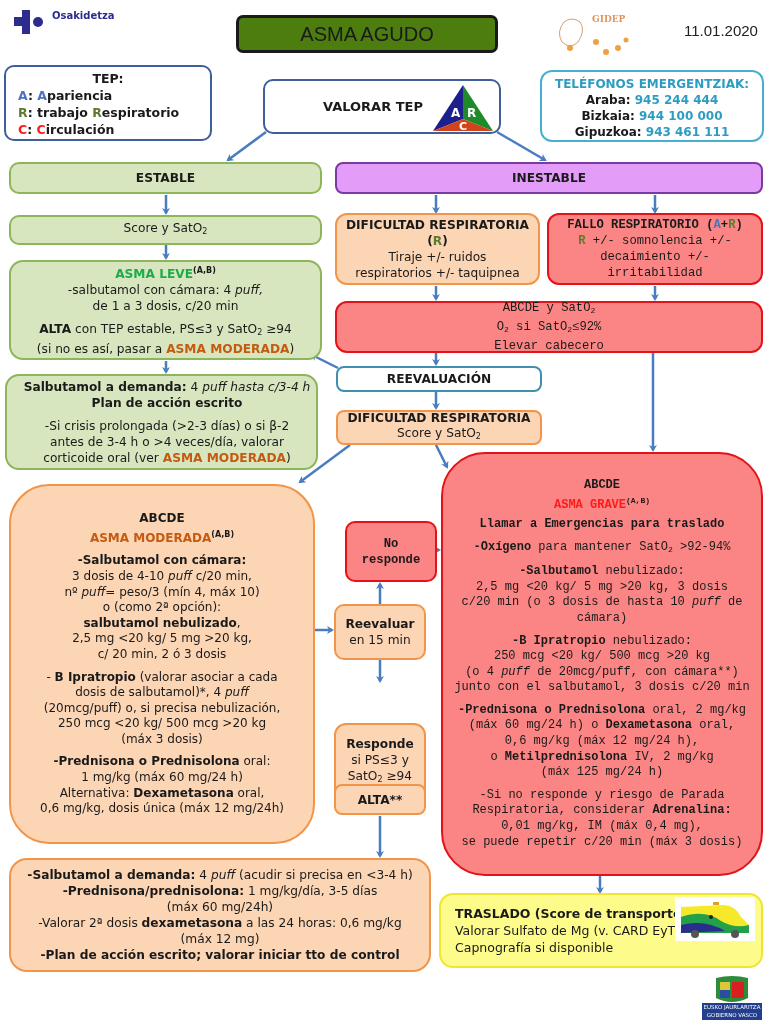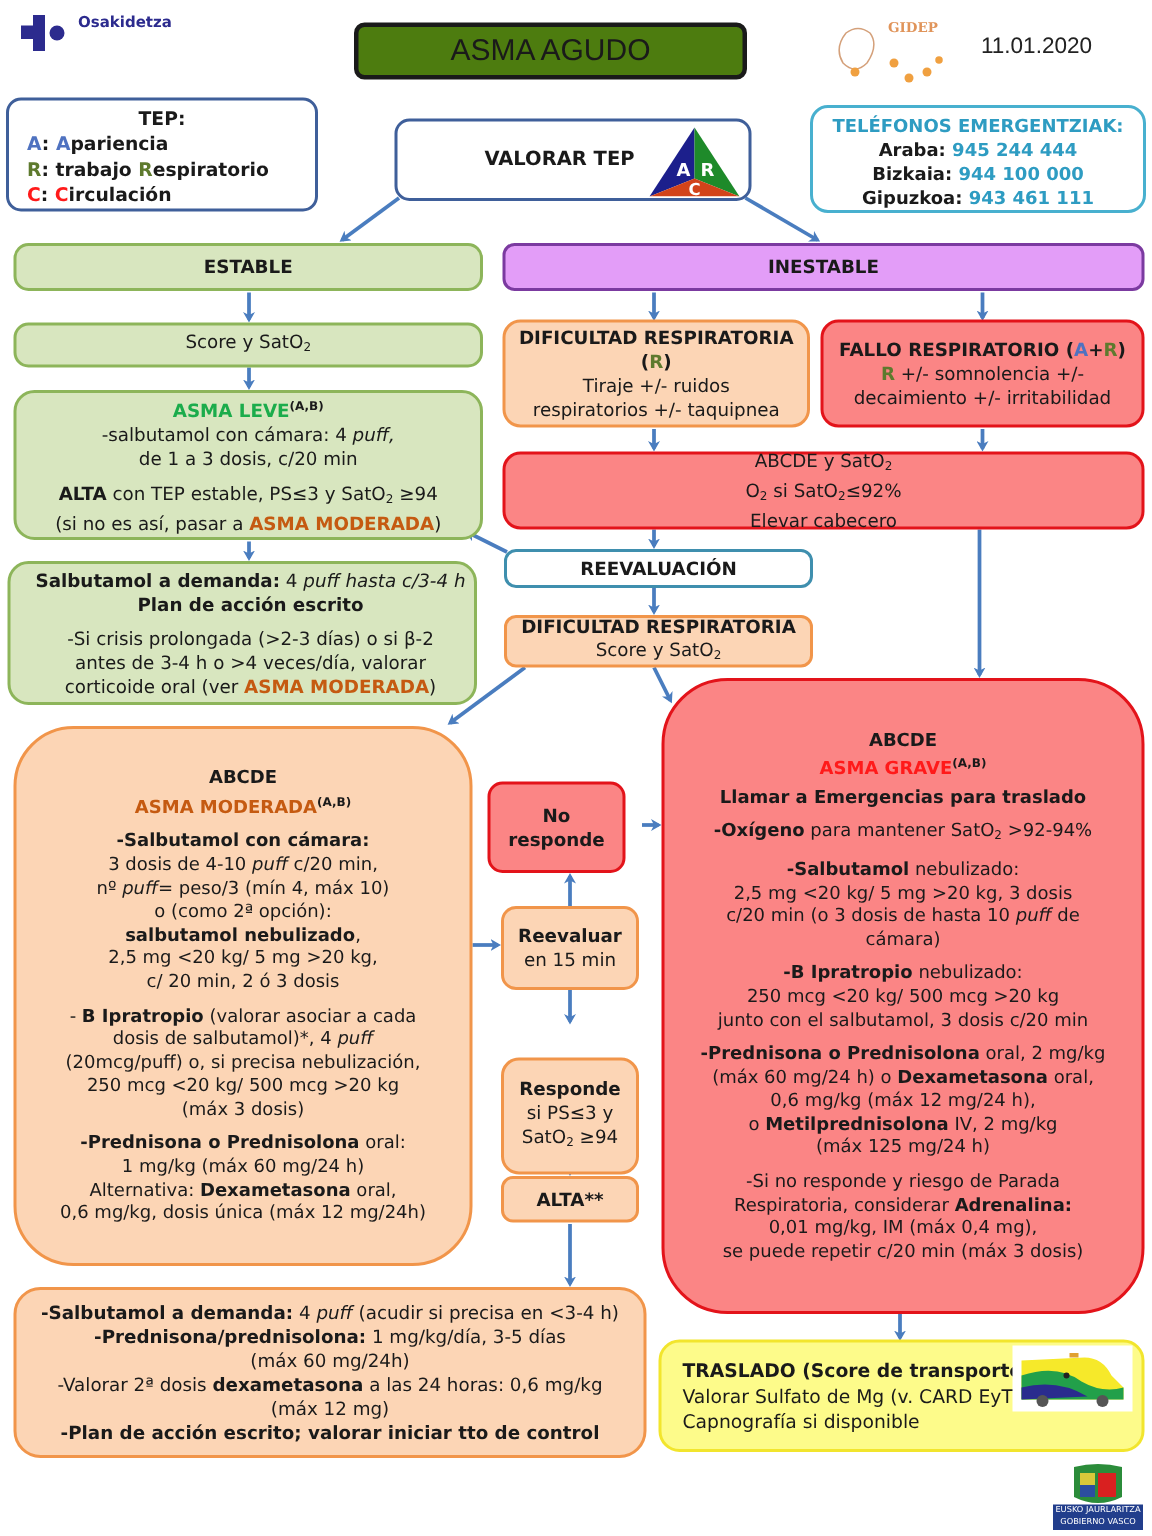--- a/index.html
+++ b/index.html
@@ -1,21 +1,21 @@
 <!DOCTYPE html>
 <html><head>
 <meta charset="utf-8">
 <style>
   html,body{margin:0;padding:0;background:#fff;}
   body{width:768px;height:1024px;position:relative;overflow:hidden;font-family:"DejaVu Sans",sans-serif;color:#1a1a1a;}
   .abs{position:absolute;box-sizing:border-box;}
   .box{position:absolute;box-sizing:border-box;text-align:center;font-size:12.2px;line-height:16px;display:flex;flex-direction:column;justify-content:center;align-items:center;}
   .green{background:#d8e6bf;border:2.5px solid #8db55a;border-radius:10px;}
   .orange{background:#fcd5b5;border:2.5px solid #f1954a;border-radius:10px;}
-  .red{background:#fb8585;border:2.5px solid #e3131a;border-radius:12px;}
+  .red{background:#fb8585;border:2.5px solid #e3131a;border-radius:12px;font-family:Liberation Mono, monospace;}
   .purple{background:#e39df8;border:2.5px solid #7b3aa0;border-radius:8px;}
   .white-blue{background:#fff;border:2.5px solid #3f8fae;border-radius:8px;}
   .yellow{background:#fdfb8a;border:2.5px solid #f2e52d;border-radius:14px;}
   b{font-weight:bold;}
   i{font-style:italic;}
   .p{margin:0;}
   .gap{height:7px;}
   .sub{font-size:8px;vertical-align:-2px;}
   .sup{font-size:8px;vertical-align:5px;font-weight:bold;}
   .cG{color:#1bac4b;}
@@ -80,21 +80,21 @@
     <path d="M8 10 Q16 4 24 10 Q30 18 22 30 Q14 38 6 30 Q0 20 8 10Z" fill="none" stroke="#d4a07a" stroke-width="1"></path>
     <circle cx="14" cy="36" r="3" fill="#f0a040"></circle>
     <circle cx="40" cy="30" r="3" fill="#f0a040"></circle>
     <circle cx="50" cy="40" r="3" fill="#f0a040"></circle>
     <circle cx="62" cy="36" r="3" fill="#f0a040"></circle>
     <circle cx="70" cy="28" r="2.5" fill="#f0a040"></circle>
   </svg>
   <span style="position:absolute;left:36px;top:2px;font-size:9px;font-weight:bold;color:#e0945a;font-family:'DejaVu Serif',serif;">GIDEP</span>
 </div>
 
-<div class="abs" style="left:654px;top:22px;font-size:15px;font-family:'Liberation Sans',sans-serif;color:#222;">11.01.2020</div>
+<div class="abs" style="left:684px;top:22px;font-size:15px;font-family:'Liberation Sans',sans-serif;color:#222;">11.01.2020</div>
 
 <div class="abs" style="left:4px;top:65px;width:208px;height:76px;border:2.5px solid #3f5f9a;border-radius:10px;background:#fff;padding:3px 12px;font-size:12.5px;line-height:17px;font-weight:bold;">
   <div style="text-align:center;">TEP:</div>
   <div>
     <span class="cA">A</span><span>: </span><span class="cA">A</span><span>pariencia</span>
   </div>
   <div>
     <span class="cRs">R</span><span>: </span><span>trabajo </span><span class="cRs">R</span><span>espiratorio</span>
   </div>
   <div>
@@ -196,30 +196,30 @@
   <div class="p">(20mcg/puff) o, si precisa nebulización,</div>
   <div class="p">250 mcg &lt;20 kg/ 500 mcg &gt;20 kg</div>
   <div class="p">(máx 3 dosis)</div>
   <div class="gap"></div>
   <div class="p"><b>-Prednisona o Prednisolona</b><span> oral:</span></div>
   <div class="p">1 mg/kg (máx 60 mg/24 h)</div>
   <div class="p"><span>Alternativa: </span><b>Dexametasona</b><span> oral,</span></div>
   <div class="p">0,6 mg/kg, dosis única (máx 12 mg/24h)</div>
 </div>
 
-<div class="box red" style="left:325px;top:521px;width:92px;height:61px;border-radius:10px;font-weight:bold;">
+<div class="box red" style="left:345px;top:521px;width:92px;height:61px;border-radius:10px;font-weight:bold;">
   <span style="padding:0 6px;">No responde</span>
 </div>
 
 <div class="box orange" style="left:334px;top:604px;width:92px;height:56px;border-radius:10px;">
   <div class="p"><b>Reevaluar</b></div>
   <div class="p">en 15 min</div>
 </div>
 
-<div class="box orange" style="left:334px;top:705px;width:92px;height:78px;border-radius:12px;">
+<div class="box orange" style="left:334px;top:723px;width:92px;height:78px;border-radius:12px;">
   <div class="p"><b>Responde</b></div>
   <div class="p">si PS≤3 y</div>
   <div class="p"><span>SatO</span><span class="sub">2</span><span> ≥94</span></div>
 </div>
 
 <div class="box orange" style="left:334px;top:784px;width:92px;height:31px;border-radius:8px;font-weight:bold;">
   <span>ALTA**</span>
 </div>
 
 <div class="box red" style="left:441px;top:452px;width:322px;height:424px;border-radius:44px;font-size:12px;line-height:15.6px;">
@@ -229,20 +229,21 @@
   <div class="gap"></div>
   <div class="p"><b>-Oxígeno</b><span> para mantener SatO</span><span class="sub">2</span><span> &gt;92-94%</span></div>
   <div class="gap"></div>
   <div class="p"><b>-Salbutamol</b><span> nebulizado:</span></div>
   <div class="p">2,5 mg &lt;20 kg/ 5 mg &gt;20 kg, 3 dosis</div>
   <div class="p"><span>c/20 min (o 3 dosis de hasta 10 </span><i>puff</i><span>  de</span></div>
   <div class="p">cámara)</div>
   <div class="gap"></div>
   <div class="p"><b>-B Ipratropio</b><span> nebulizado:</span></div>
   <div class="p">250 mcg &lt;20 kg/ 500 mcg &gt;20 kg</div>
+  <div class="p"><span>(o 4 </span><i>puff</i><span>  de 20mcg/puff, con cámara**)</span></div>
   <div class="p">junto con el salbutamol, 3 dosis  c/20 min</div>
   <div class="gap"></div>
   <div class="p"><b>-Prednisona o Prednisolona</b><span> oral, 2 mg/kg</span></div>
   <div class="p"><span>(máx 60 mg/24 h) o </span><b>Dexametasona</b><span> oral,</span></div>
   <div class="p">0,6 mg/kg (máx 12 mg/24 h),</div>
   <div class="p"><span>o </span><b>Metilprednisolona</b><span> IV, 2 mg/kg</span></div>
   <div class="p">(máx 125 mg/24 h)</div>
   <div class="gap"></div>
   <div class="p">-Si no responde y riesgo de Parada</div>
   <div class="p"><span>Respiratoria, considerar </span><b>Adrenalina:</b></div>

